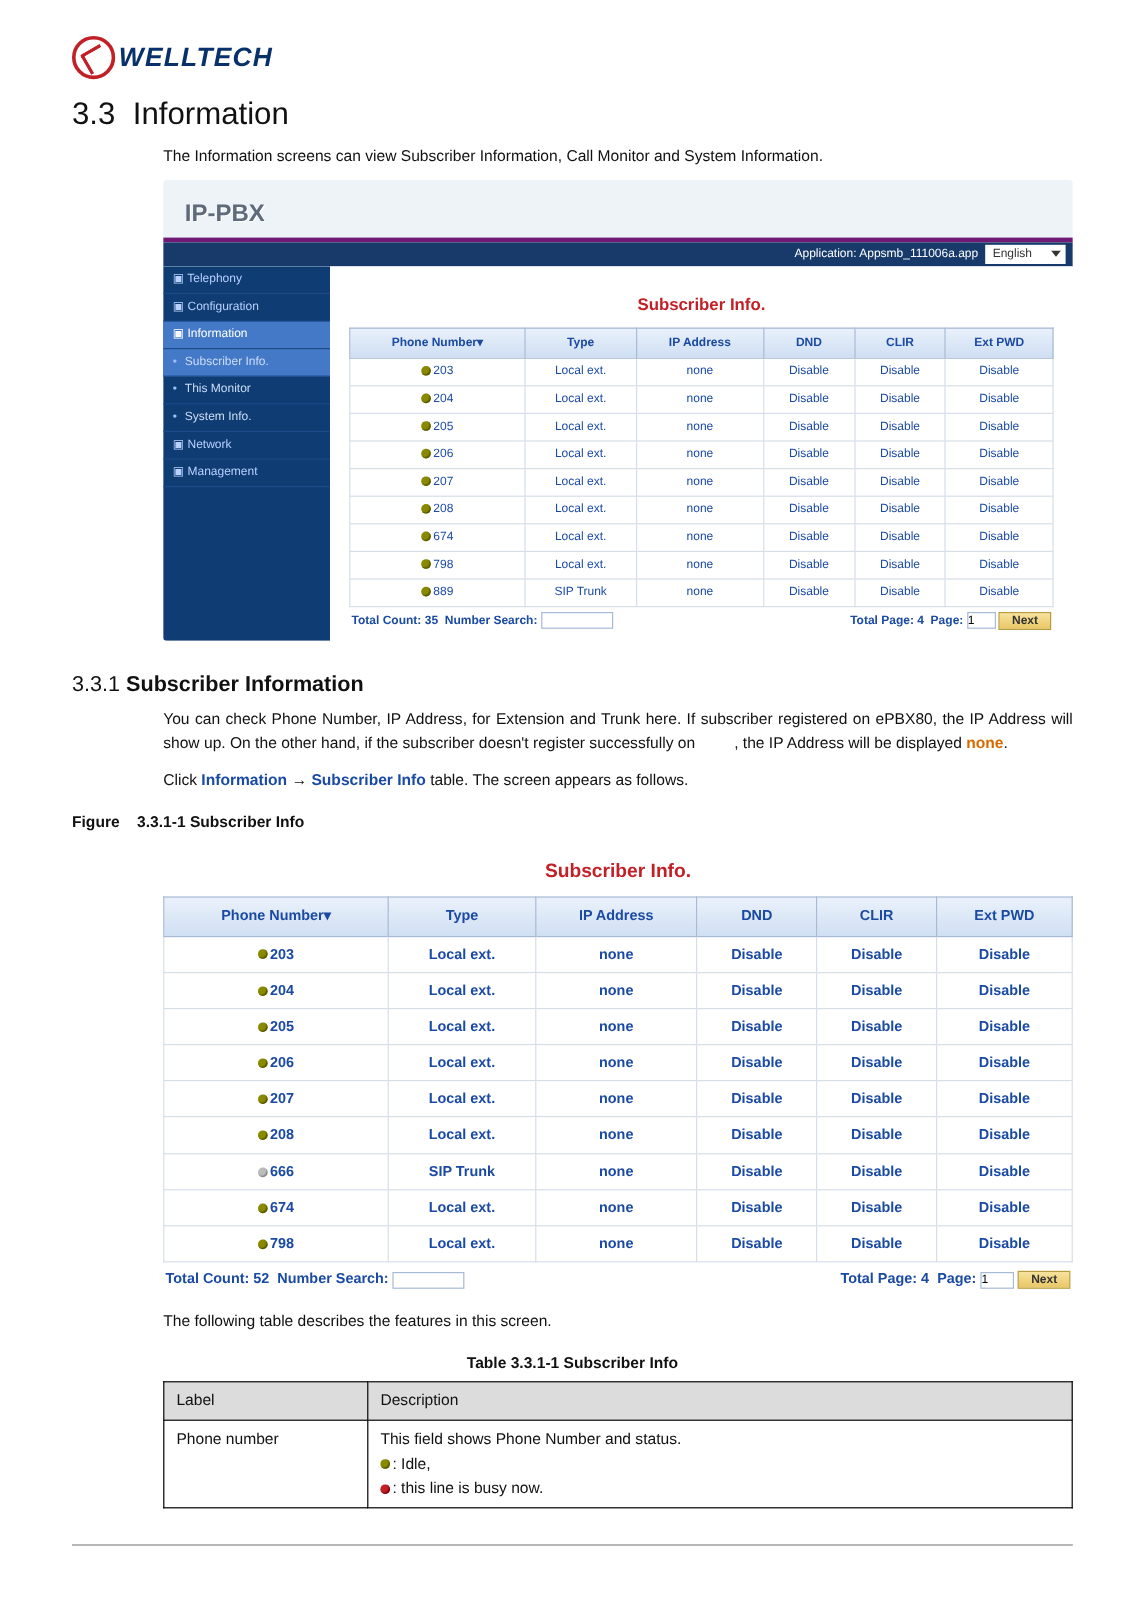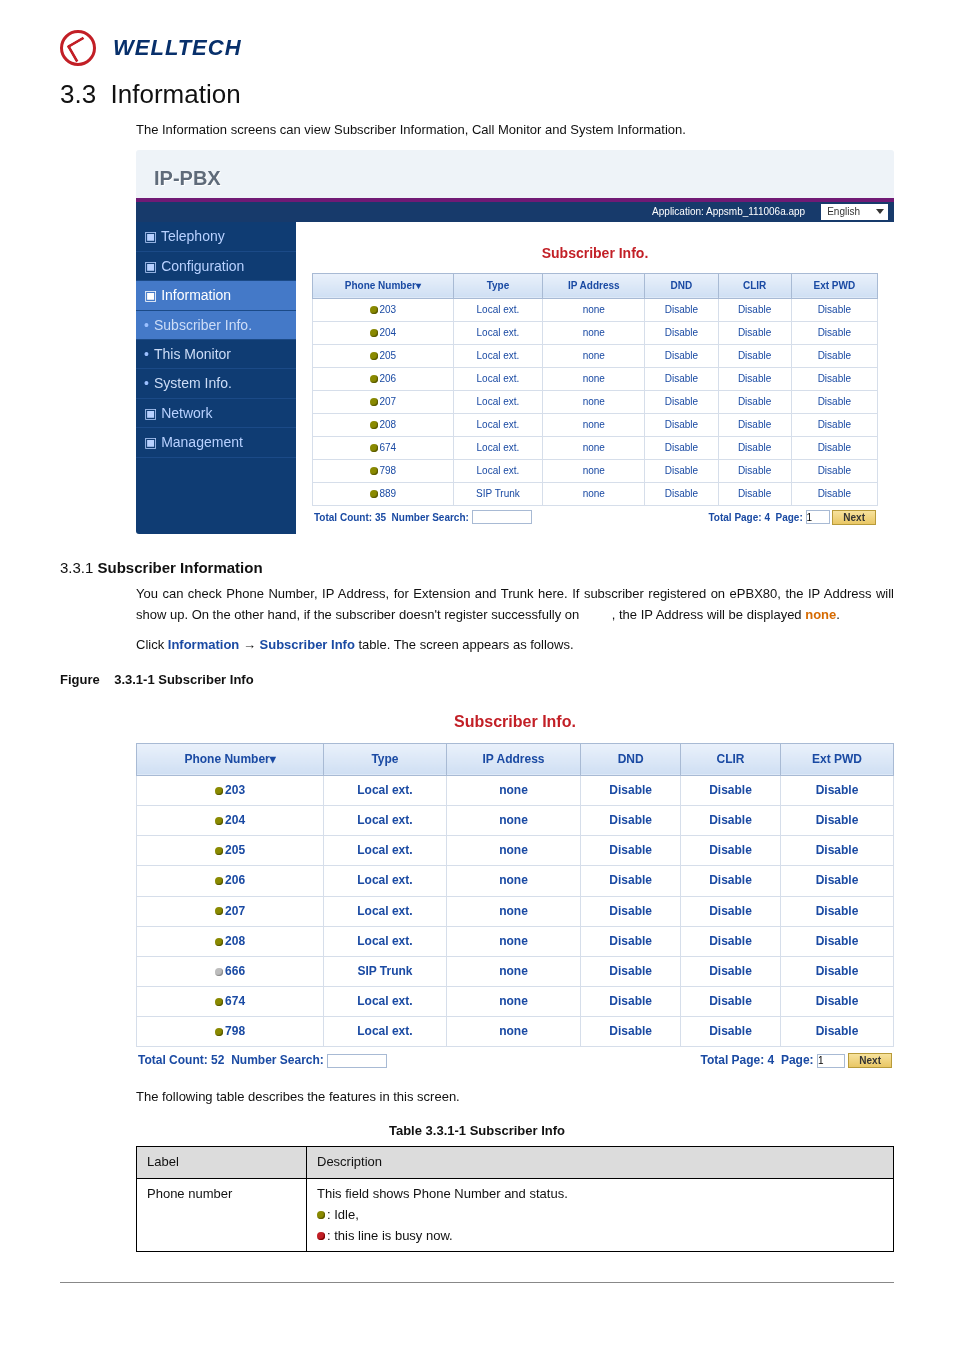--- a/index.html
+++ b/index.html
@@ -1,30 +1,30 @@
 <!DOCTYPE html>
 <html><head>
 <meta charset="utf-8">
 <style>
   *{box-sizing:border-box;margin:0;padding:0}
   body{font-family:Verdana,Arial,sans-serif;color:#111;background:#fff;width:954px;margin:0 auto;padding:30px 60px 40px 60px;font-size:13px;line-height:1.6}
-  .logo{display:flex;align-items:center;gap:17px;margin-bottom:8px}
+  .logo{display:flex;align-items:center;gap:3px;margin-bottom:8px}
   .logo-icon{width:36px;height:36px;border:3px solid #c21f26;border-radius:50%;position:relative}
   .logo-icon::before{content:"";position:absolute;left:7px;top:7px;width:16px;height:16px;border-left:3px solid #c21f26;border-top:3px solid #c21f26;transform:rotate(-30deg);border-radius:2px 0 0 0}
   .logo-text{font-size:22px;font-weight:700;color:#08306b;font-style:italic;letter-spacing:1px}
   h1.section{font-size:26px;font-weight:400;margin:6px 0 4px 0}
   .body-text{margin:4px 0 10px 76px;text-align:justify}
   hr.ft{border:none;border-top:1px solid #888;margin-top:30px}
   .ippbx-shell{margin-left:76px;overflow:hidden;border-radius:3px}
   .ippbx-header{background:#eef3f8;padding:12px 18px 4px 18px;font-size:20px;color:#5f6b7a;font-family:Arial;font-weight:700;text-shadow:1px 1px #fff;border-bottom:4px solid #701a75}
-  .appbar{background:#173a6b;color:#fff;font-size:10px;display:flex;justify-content:flex-end;align-items:center;padding:2px 6px;gap:16px}
+  .appbar{background:#173a6b;color:#fff;font-size:10px;display:flex;justify-content:flex-end;align-items:center;padding:2px 6px;gap:6px}
   .lang{background:#fff;color:#333;padding:0 28px 0 6px;font-size:10px;position:relative}
   .lang::after{content:"";position:absolute;right:4px;top:5px;border-left:4px solid transparent;border-right:4px solid transparent;border-top:5px solid #333}
   .layout{display:flex;background:#fff}
-  .sidebar{width:160px;background:linear-gradient(#0f3c73,#0f3c73);font-size:14px;color:#b8d1ff}
+  .sidebar{width:139px;background:linear-gradient(#0f3c73,#0f3c73);font-size:10px;color:#b8d1ff}
   .sidebar div{padding:3px 8px;border-bottom:1px solid #1b4a87;cursor:pointer}
   .sidebar .active{background:#4479c8;color:#fff}
   .sidebar .sub{padding-left:18px;color:#cdddf7;position:relative}
   .sidebar .sub::before{content:"•";position:absolute;left:8px;color:#9cc0ff}
   .sidebar .hdr::before{content:"▣ ";}
   .main{flex:1;padding:10px 16px 8px 16px}
   .panel-title{text-align:center;color:#c21f26;font-weight:700;font-size:14px;padding:10px 0 8px 0}
   table.sub{width:100%;border-collapse:collapse;font-size:10px}
   table.sub th{background:linear-gradient(#eaf1fb,#cfdff3);color:#1a4aa3;padding:4px 6px;border:1px solid #a8bad4;font-weight:700;text-align:center}
   table.sub td{border:1px solid #d6deea;padding:3px 6px;text-align:center;color:#1a4aa3}
@@ -35,21 +35,21 @@
   .dot.busy{background:#c21f26;box-shadow:inset -1px -1px 1px #700}
   .dot.off{background:#bdbdbd;box-shadow:inset -1px -1px 1px #888}
   .footer-row{display:flex;justify-content:space-between;font-size:10px;color:#1a4aa3;padding:4px 2px 0 2px}
   .footer-row .b{font-weight:700}
   .footer-row input{border:1px solid #a8bad4;height:14px;width:60px;font-size:10px}
   .nextbtn{background:linear-gradient(#f7e29d,#e9c765);border:1px solid #b89b3a;padding:1px 10px;font-size:10px;color:#333;font-weight:700}
   .fig2{margin-left:76px;margin-top:8px}
   table.sub2{width:100%;border-collapse:collapse;font-size:12px}
   table.sub2 th{background:linear-gradient(#eaf1fb,#cfdff3);color:#1a4aa3;padding:6px;border:1px solid #a8bad4;font-weight:700;text-align:center}
   table.sub2 td{border:1px solid #d6deea;padding:5px 6px;text-align:center;color:#1a4aa3;font-weight:700}
-  .h2sub{font-size:15px;margin:22px 0 4px 0}
+  .h2sub{font-size:18px;margin:22px 0 4px 0}
   .h2sub .n{font-weight:400}
   .link{color:#1a4aa3;font-weight:700}
   .orange{color:#d66a00;font-weight:700}
   .figcap{font-weight:700;margin:14px 0 4px 0}
   .tblcap{text-align:center;font-weight:700;margin:14px 0 4px 0}
   table.desc{width:100%;border-collapse:collapse;font-size:13px;margin-left:0}
   table.desc td,table.desc th{border:1px solid #000;padding:5px 10px;text-align:left;vertical-align:top}
   table.desc th{background:#dcdcdc;font-weight:400}
   .descwrap{margin-left:76px}
 </style>

